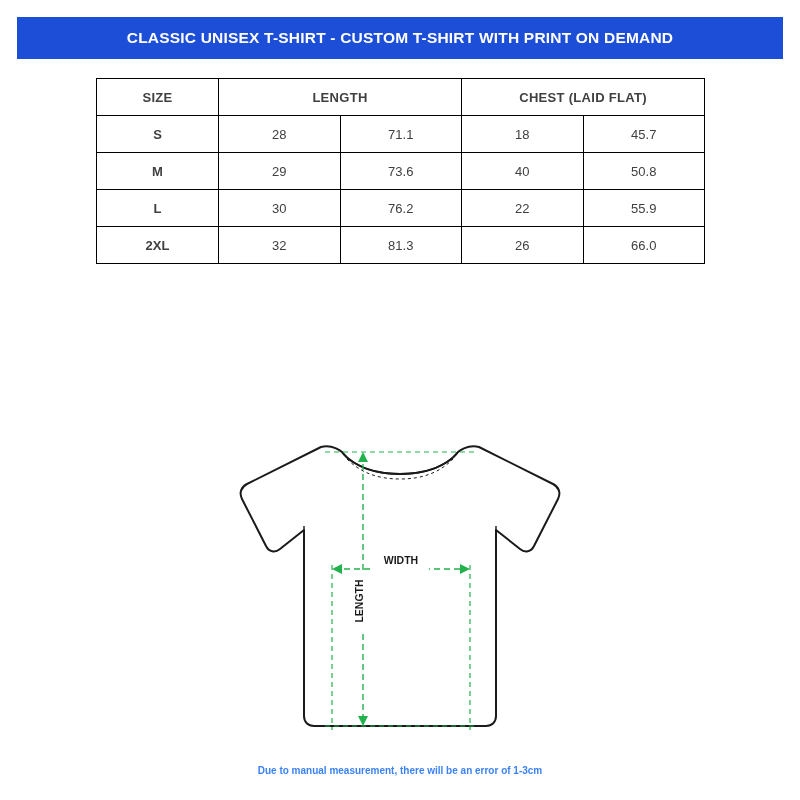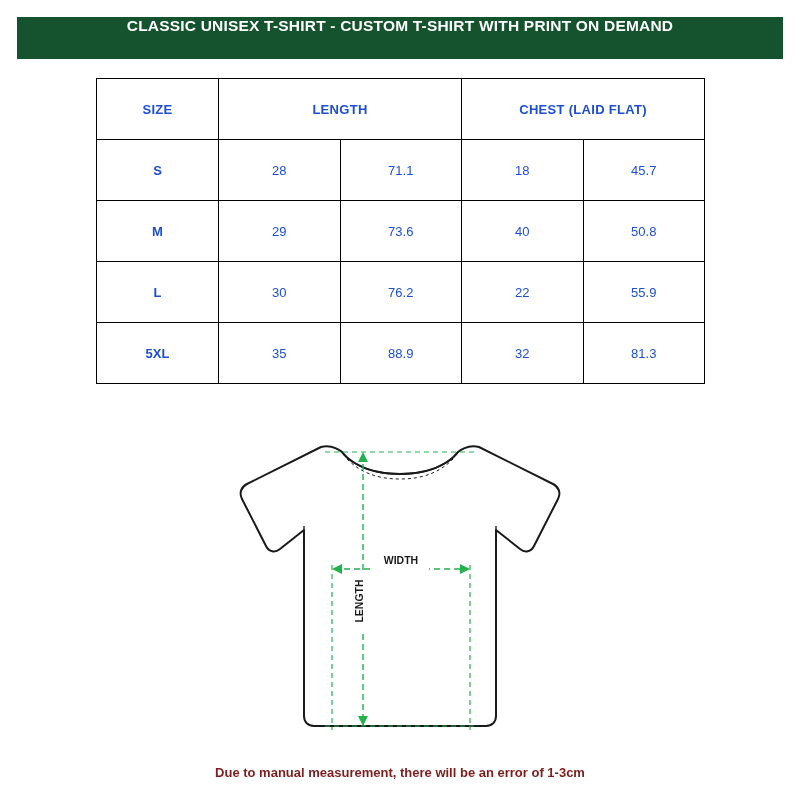--- a/index.html
+++ b/index.html
@@ -19,22 +19,23 @@
     height: 800px;
     box-sizing: border-box;
   }
   
   .header-bar {
     position: absolute;
     left: 17px;
     top: 17px;
     width: 766px;
     height: 42px;
-    background: #14532d;
+    background: #1d4ed8;
     display: flex;
+    align-items: center;
     justify-content: center;
   }
   .header-title {
     color: #ffffff;
     font-size: 15.5px;
     font-weight: bold;
     letter-spacing: 0.2px;
     text-align: center;
     white-space: nowrap;
   }
@@ -47,22 +48,22 @@
     border-collapse: collapse;
     table-layout: fixed;
   }
   .size-table th,
   .size-table td {
     border: 1px solid #000000;
     height: 36px;
     text-align: center;
     vertical-align: middle;
     font-size: 13px;
-    color: #1d4ed8;
-    padding: 12px;
+    color: #404040;
+    padding: 0;
   }
   .size-table th {
     font-weight: bold;
     font-size: 13px;
     letter-spacing: 0.3px;
   }
   .size-table td.size-cell {
     font-weight: bold;
   }
   .col-size { width: 122px; }
@@ -78,22 +79,22 @@
   .diagram svg {
     display: block;
   }
   
   .footer-note {
     position: absolute;
     left: 0;
     top: 765px;
     width: 800px;
     text-align: center;
-    color: #7f1d1d;
-    font-size: 13px;
+    color: #3b82f6;
+    font-size: 10px;
     font-weight: bold;
   }
 </style>
 </head>
 <body>
 
 <div class="page">
 
   <div class="header-bar">
     <div class="header-title">CLASSIC UNISEX T-SHIRT - CUSTOM T-SHIRT WITH PRINT ON DEMAND</div>
@@ -130,25 +131,25 @@
         <td>50.8</td>
       </tr>
       <tr>
         <td class="size-cell">L</td>
         <td>30</td>
         <td>76.2</td>
         <td>22</td>
         <td>55.9</td>
       </tr>
       <tr>
-        <td class="size-cell">5XL</td>
-        <td>35</td>
-        <td>88.9</td>
+        <td class="size-cell">2XL</td>
         <td>32</td>
         <td>81.3</td>
+        <td>26</td>
+        <td>66.0</td>
       </tr>
     </tbody>
   </table>
 
   <div class="diagram">
     <svg width="350" height="310" viewBox="0 0 350 310" xmlns="http://www.w3.org/2000/svg">
 
       <g fill="#ffffff" stroke="#1a1a1a" stroke-width="2" stroke-linejoin="round">
         <path d="M117,22
                  C117,22 108,14 96,17

